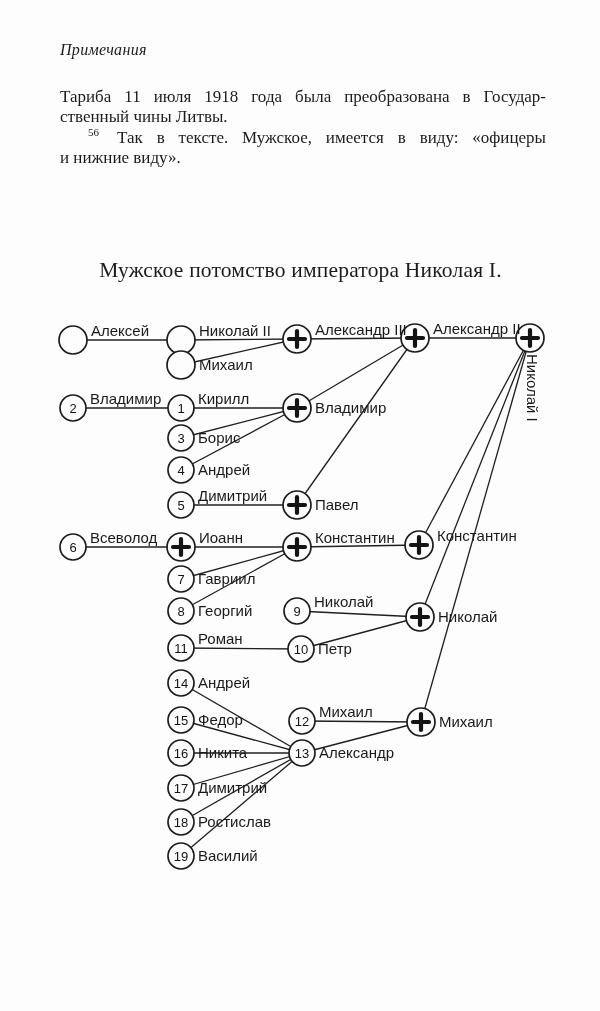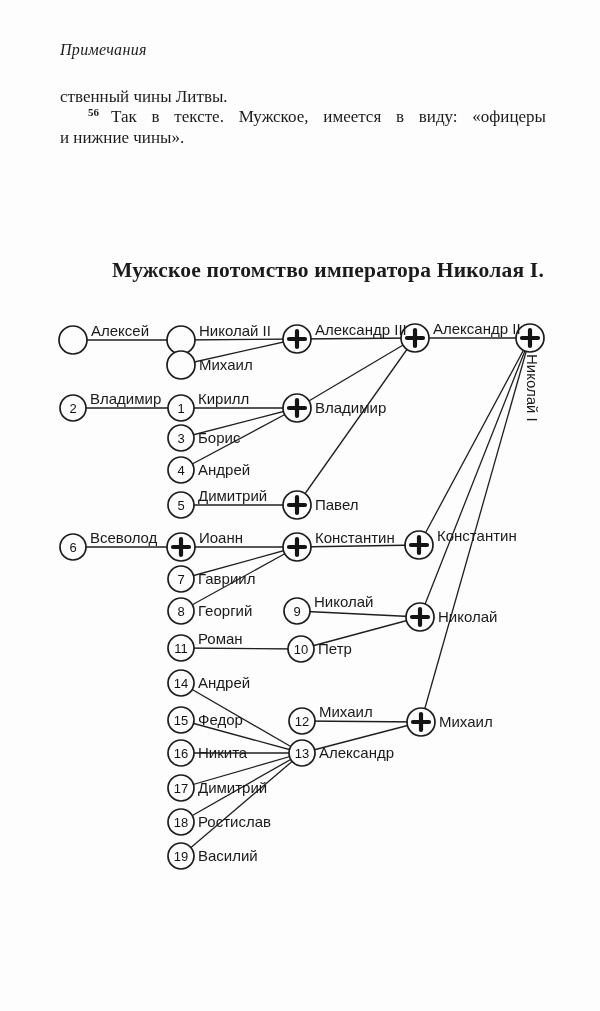--- a/index.html
+++ b/index.html
@@ -20,28 +20,27 @@
 
   .body-text {
     position: absolute; left: 60px; top: 87px; width: 486px;
     font-size: 17px; line-height: 20.3px;
   }
   .bline { white-space: normal; }
   .bline.jfy { text-align: justify; text-align-last: justify; }
   .note-line { padding-left: 28px; }
   .note-line sup {
     font-size: 11px; vertical-align: super; line-height: 0;
-    margin-right: 12px;
-    font-weight: bold;
+    margin-right: 18px;
   }
 
   .diagram-title {
     position: absolute; left: 57px; top: 258px; width: 487px;
-    margin: 0; text-align: right;
-    font-size: 21.5px; font-weight: bold; letter-spacing: 0.2px;
+    margin: 0; text-align: center;
+    font-size: 21.5px; font-weight: normal; letter-spacing: 0.2px;
   }
 
   #tree { position: absolute; left: 0; top: 0; }
   #tree line { stroke: #1f1f1f; stroke-width: 1.3px; }
   #tree circle { fill: #fdfdfd; stroke: #1c1c1c; stroke-width: 1.7px; }
   #tree .cross { stroke: #141414; stroke-width: 4.2px; stroke-linecap: round; fill: none; }
   #tree .num {
     font-family: "Liberation Sans", sans-serif; font-size: 13px;
     text-anchor: middle; fill: #141414;
   }
@@ -51,23 +50,24 @@
   }
 </style>
 </head>
 <body>
 
 <div class="page">
 
   <div class="running-header">Примечания</div>
 
   <div class="body-text">
+    <div class="bline jfy">Тариба 11 июля 1918 года была преобразована в Государ-</div>
     <div class="bline">ственный чины Литвы.</div>
     <div class="bline jfy note-line"><sup>56</sup><span>Так в тексте. Мужское, имеется в виду: «офицеры</span></div>
-    <div class="bline">и нижние чины».</div>
+    <div class="bline">и нижние виду».</div>
   </div>
 
   <h1 class="diagram-title">Мужское потомство императора Николая I.</h1>
 
   <svg id="tree" width="600" height="1011" viewBox="0 0 600 1011">
     <g id="edges">
         <line x1="73" y1="340" x2="181" y2="340"></line>
         <line x1="181" y1="340" x2="297" y2="339"></line>
         <line x1="181" y1="365" x2="297" y2="339"></line>
         <line x1="297" y1="339" x2="415" y2="338"></line>

